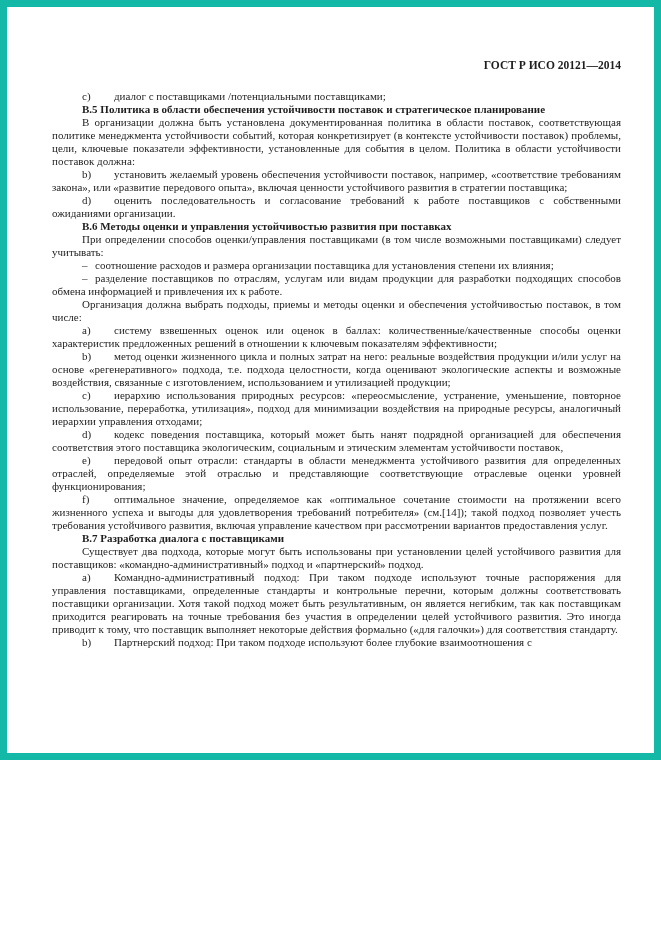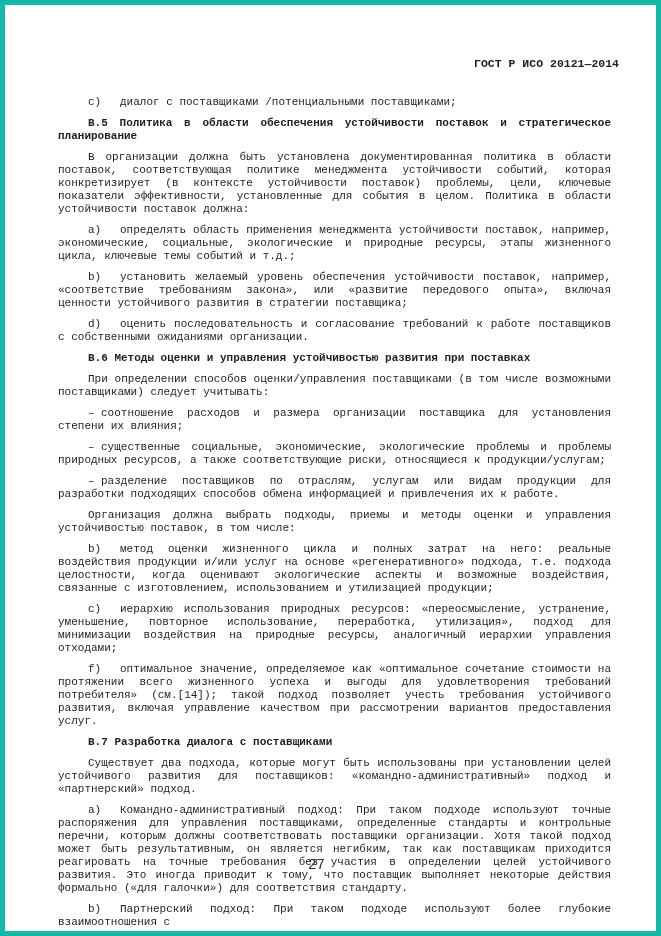--- a/index.html
+++ b/index.html
@@ -1,23 +1,23 @@
 <!DOCTYPE html>
 <html lang="ru"><head>
 <meta charset="utf-8">
 <style>
   html, body { margin: 0; padding: 0; background: #ffffff; }
   .page {
     position: relative;
     width: 661px;
-    height: 936px;
+    height: 760px;
     box-sizing: border-box;
     background: #ffffff;
-    border: 5px solid #14b8a6;
-    font-family: Liberation Mono, monospace;
+    border: 7px solid #14b8a6;
+    font-family: Liberation Serif, serif;
     font-size: 11px;
     line-height: 13px;
     color: #1e1e1e;
     overflow: hidden;
   }
   .running-header {
     position: absolute;
     top: 52px;
     left: 45px;
     width: 569px;
@@ -25,21 +25,21 @@
     font-weight: 700;
     font-size: 11.5px;
   }
   .content {
     position: absolute;
     top: 83px;
     left: 45px;
     width: 569px;
   }
   .content p {
-    margin: 8px;
+    margin: 0;
     text-align: justify;
     text-indent: 30px;
   }
   .content p.heading { font-weight: 700; }
   .marker { display: inline-block; text-indent: 0; }
   .marker.letter { width: 32px; }
   .marker.dash  { width: 13px; }
   .page-number {
     position: absolute;
     top: 854px;
@@ -53,31 +53,32 @@
 </head>
 <body>
 
 <div class="page">
   <div class="running-header">ГОСТ Р ИСО 20121—2014</div>
 
   <div class="content">
       <p class="item"><span class="marker letter">c)</span><span>диалог с поставщиками /потенциальными поставщиками;</span></p>
       <p class="heading">В.5 Политика в области обеспечения устойчивости поставок и стратегическое планирование</p>
       <p class="body">В организации должна быть установлена документированная политика в области поставок, соответствующая политике менеджмента устойчивости событий, которая конкретизирует (в контексте устойчивости поставок) проблемы, цели, ключевые показатели эффективности, установленные для события в целом. Политика в области устойчивости поставок должна:</p>
-      <p class="item"><span class="marker letter">a)</span><span>определять область применения менеджмента устойчивости поставок, например, экономические, социальные, экологические и природные ресурсы, этапы жизненного цикла, ключевые темы событий и т.д.;</span></p>
       <p class="item"><span class="marker letter">b)</span><span>установить желаемый уровень обеспечения устойчивости поставок, например, «соответствие требованиям закона», или «развитие передового опыта», включая ценности устойчивого развития в стратегии поставщика;</span></p>
       <p class="item"><span class="marker letter">d)</span><span>оценить последовательность и согласование требований к работе поставщиков с собственными ожиданиями организации.</span></p>
       <p class="heading">В.6 Методы оценки и управления устойчивостью развития при поставках</p>
       <p class="body">При определении способов оценки/управления поставщиками (в том числе возможными поставщиками) следует учитывать:</p>
       <p class="dash"><span class="marker dash">–</span><span>соотношение расходов и размера организации поставщика для установления степени их влияния;</span></p>
-      <p class="dash"><span class="marker dash">–</span><span>существенные социальные, экономические, экологические проблемы и проблемы природных ресурсов, а также соответствующие риски, относящиеся к продукции/услугам;</span></p>
       <p class="dash"><span class="marker dash">–</span><span>разделение поставщиков по отраслям, услугам или видам продукции для разработки подходящих способов обмена информацией и привлечения их к работе.</span></p>
-      <p class="body">Организация должна выбрать подходы, приемы и методы оценки и управления устойчивостью поставок, в том числе:</p>
+      <p class="body">Организация должна выбрать подходы, приемы и методы оценки и обеспечения устойчивостью поставок, в том числе:</p>
+      <p class="item"><span class="marker letter">a)</span><span>систему взвешенных оценок или оценок в баллах: количественные/качественные способы оценки характеристик предложенных решений в отношении к ключевым показателям эффективности;</span></p>
       <p class="item"><span class="marker letter">b)</span><span>метод оценки жизненного цикла и полных затрат на него: реальные воздействия продукции и/или услуг на основе «регенеративного» подхода, т.е. подхода целостности, когда оценивают экологические аспекты и возможные воздействия, связанные с изготовлением, использованием и утилизацией продукции;</span></p>
       <p class="item"><span class="marker letter">c)</span><span>иерархию использования природных ресурсов: «переосмысление, устранение, уменьшение, повторное использование, переработка, утилизация», подход для минимизации воздействия на природные ресурсы, аналогичный иерархии управления отходами;</span></p>
+      <p class="item"><span class="marker letter">d)</span><span>кодекс поведения поставщика, который может быть нанят подрядной организацией для обеспечения соответствия этого поставщика экологическим, социальным и этическим элементам устойчивости поставок,</span></p>
+      <p class="item"><span class="marker letter">e)</span><span>передовой опыт отрасли: стандарты в области менеджмента устойчивого развития для определенных отраслей, определяемые этой отраслью и представляющие соответствующие отраслевые оценки уровней функционирования;</span></p>
       <p class="item"><span class="marker letter">f)</span><span>оптимальное значение, определяемое как «оптимальное сочетание стоимости на протяжении всего жизненного успеха и выгоды для удовлетворения требований потребителя» (см.[14]); такой подход позволяет учесть требования устойчивого развития, включая управление качеством при рассмотрении вариантов предоставления услуг.</span></p>
       <p class="heading">В.7 Разработка диалога с поставщиками</p>
       <p class="body">Существует два подхода, которые могут быть использованы при установлении целей устойчивого развития для поставщиков: «командно-административный» подход и «партнерский» подход.</p>
       <p class="item"><span class="marker letter">a)</span><span>Командно-административный подход: При таком подходе используют точные распоряжения для управления поставщиками, определенные стандарты и контрольные перечни, которым должны соответствовать поставщики организации. Хотя такой подход может быть результативным, он является негибким, так как поставщикам приходится реагировать на точные требования без участия в определении целей устойчивого развития. Это иногда приводит к тому, что поставщик выполняет некоторые действия формально («для галочки») для соответствия стандарту.</span></p>
       <p class="item"><span class="marker letter">b)</span><span>Партнерский подход: При таком подходе используют более глубокие взаимоотношения с</span></p>
     </div>
 
   <div class="page-number">27</div>
 </div>
 

